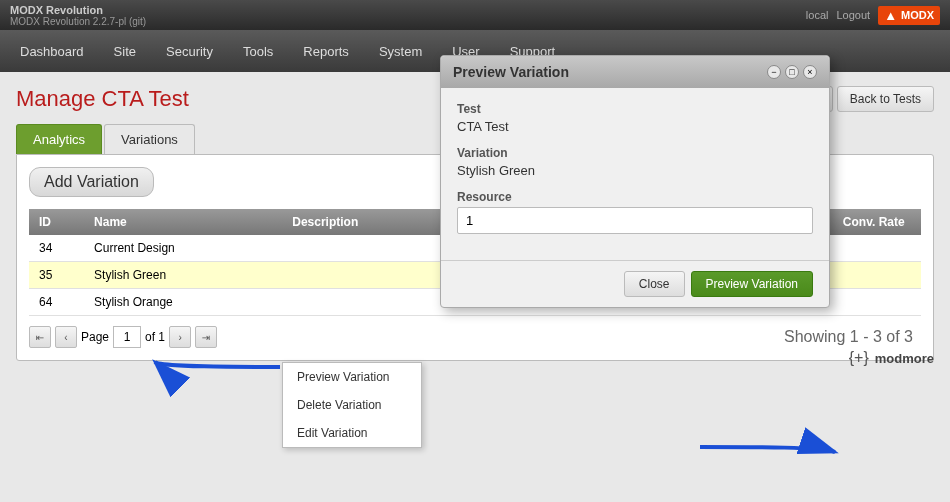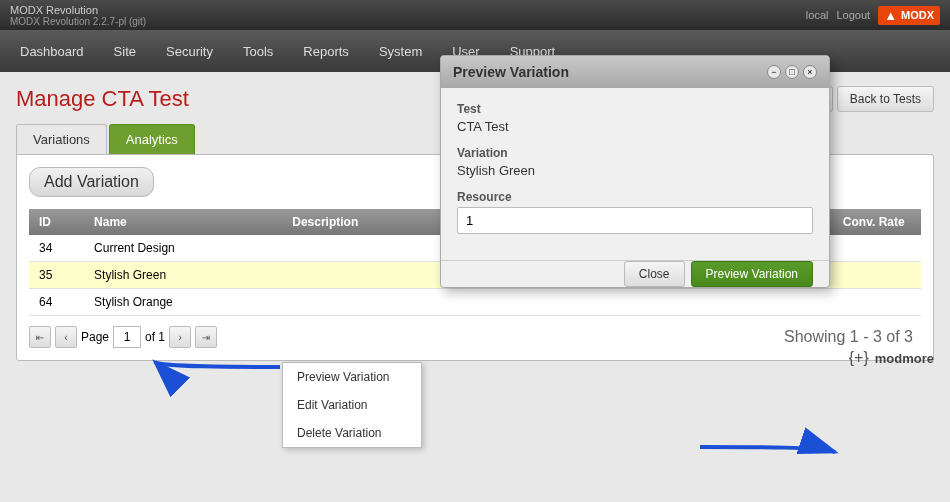--- a/index.html
+++ b/index.html
@@ -8,21 +8,21 @@
     
     .top-bar {
       background: linear-gradient(to bottom, #4a4a4a, #2a2a2a);
       height: 30px;
       display: flex;
       align-items: center;
       justify-content: space-between;
       padding: 0 10px;
     }
     .top-bar-left { display: flex; flex-direction: column; }
-    .top-bar-title { color: #ccc; font-size: 11px; font-weight: normal; }
+    .top-bar-title { color: #ccc; font-size: 11px; font-weight: bold; }
     .top-bar-sub { color: #999; font-size: 10px; }
     .top-bar-right { display: flex; align-items: center; gap: 8px; text-align: right; }
     .top-bar-link { color: #aaa; font-size: 11px; cursor: pointer; text-decoration: none; }
     .modx-logo {
       display: flex; align-items: center; gap: 4px;
       background: #e8450a;
       padding: 2px 6px;
       border-radius: 2px;
     }
     .modx-logo-text { color: white; font-size: 11px; font-weight: bold; }
@@ -238,21 +238,21 @@
     }
     .modal-input {
       width: 100%;
       border: 1px solid #bbb;
       padding: 5px 8px;
       font-size: 13px;
       border-radius: 2px;
       margin-bottom: 12px;
     }
     .modal-footer {
-      padding: 0 16px;
+      padding: 10px 16px;
       display: flex;
       justify-content: flex-end;
       gap: 6px;
       border-top: 1px solid #ccc;
     }
     .btn-close-modal {
       background: linear-gradient(to bottom, #f5f5f5, #ddd);
       border: 1px solid #bbb;
       padding: 5px 14px;
       font-size: 12px;
@@ -339,22 +339,22 @@
     <h1 class="page-title">Manage CTA Test</h1>
     <div class="header-buttons">
       <button class="btn btn-default">Edit Test</button>
       <button class="btn btn-default">Archive Test</button>
       <button class="btn btn-default">Clear Test Data</button>
       <button class="btn btn-default">Back to Tests</button>
     </div>
   </div>
 
   <div class="tabs">
+    <div class="tab active">Analytics</div>
     <div class="tab tab-variations">Variations</div>
-    <div class="tab active">Analytics</div>
   </div>
 
   <div class="panel panel-wrapper">
     <button class="btn-add-variation">Add Variation</button>
 
     
     <table class="data-table">
       <thead>
         <tr>
           <th style="width:50px;">ID</th>
@@ -399,22 +399,22 @@
       <div class="page-btn">›</div>
       <div class="page-btn">⇥</div>
     </div>
 
     
     <span class="showing-text">Showing 1 - 3 of 3</span>
   </div>
 
   <div class="context-menu">
     <div class="context-menu-item">Preview Variation</div>
+    <div class="context-menu-item">Delete Variation</div>
     <div class="context-menu-item">Edit Variation</div>
-    <div class="context-menu-item">Delete Variation</div>
   </div>
 
   <svg class="arrow-overlay" style="position:absolute;top:140px;left:0;width:100%;height:360px;pointer-events:none;z-index:150;">
 
     <defs>
       <marker id="arrowhead1" markerWidth="10" markerHeight="7" refX="9" refY="3.5" orient="auto">
         <polygon points="0 0, 10 3.5, 0 7" fill="#1a4fd6"></polygon>
       </marker>
       <marker id="arrowhead2" markerWidth="10" markerHeight="7" refX="9" refY="3.5" orient="auto">
         <polygon points="0 0, 10 3.5, 0 7" fill="#1a4fd6"></polygon>

